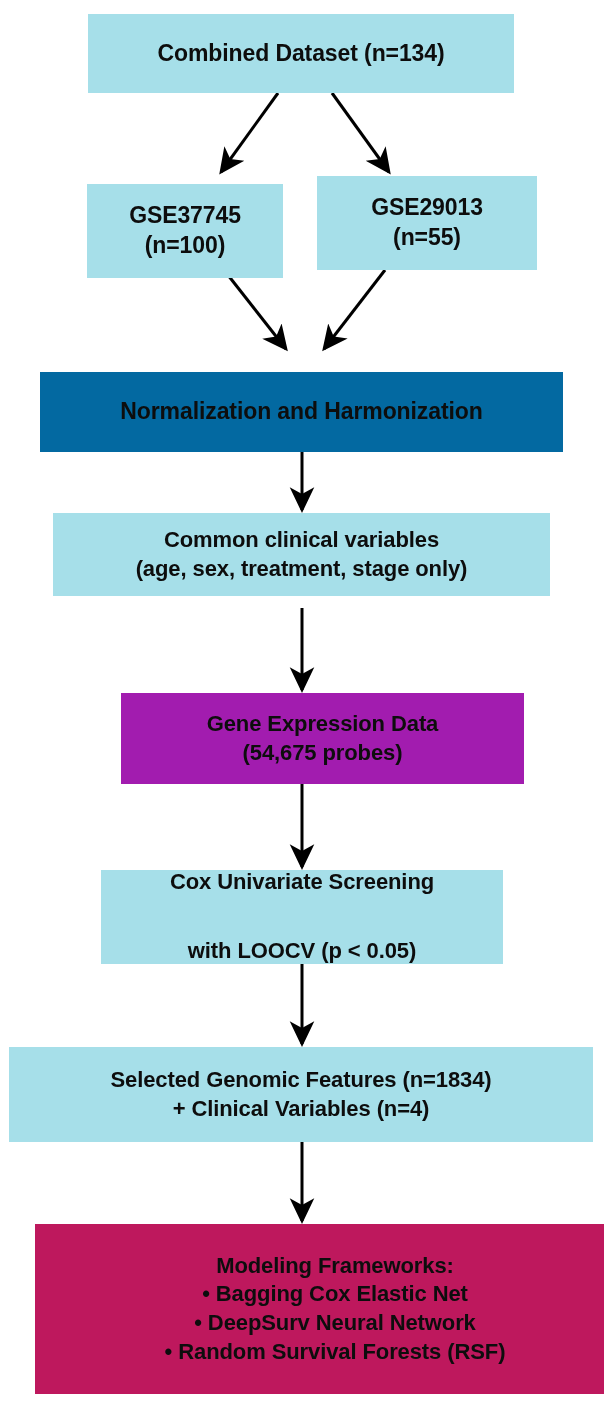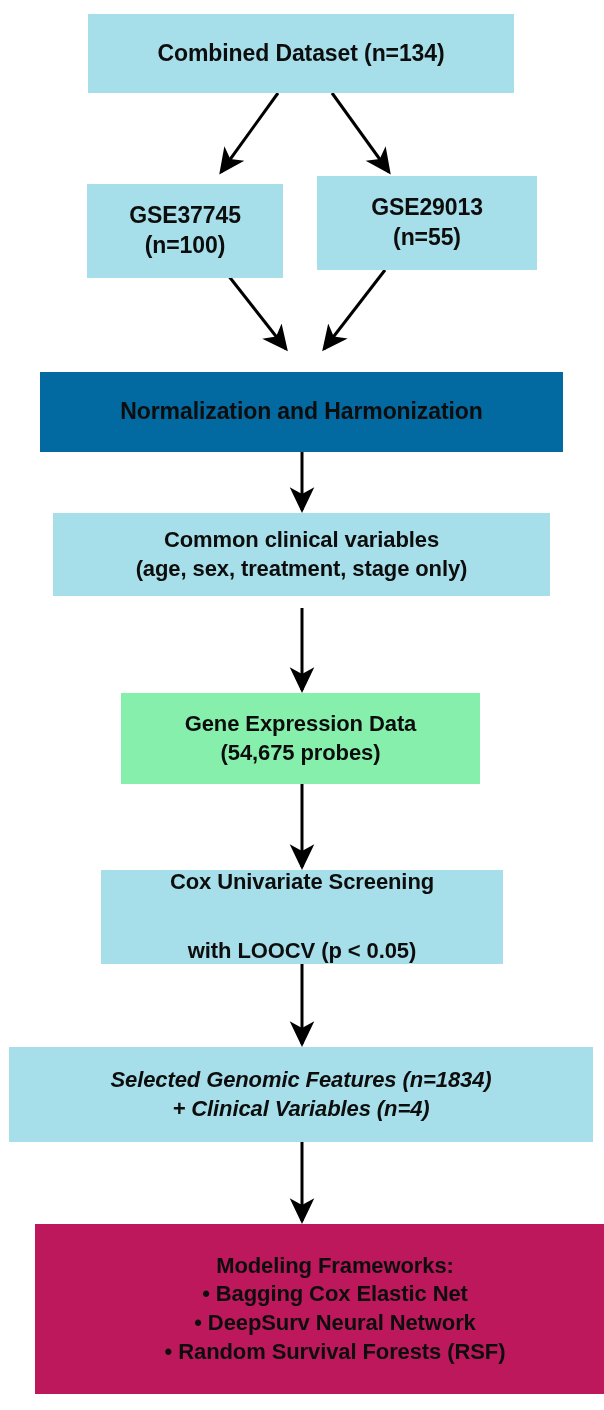--- a/index.html
+++ b/index.html
@@ -99,31 +99,31 @@
 
   <div class="node-box n-norm" style="left:40px; top:353px; width:523px; height:80px; background:#0369a1;margin-top:19px;">
     <span class="node-line">Normalization and Harmonization</span>
   </div>
 
   <div class="node-box n-clinical" style="left:53px; top:513px; width:497px; height:83px; background:#a6dfe9;">
     <span class="node-line">Common clinical variables</span>
     <span class="node-line">(age, sex, treatment, stage only)</span>
   </div>
 
-  <div class="node-box n-gene" style="left:121px; top:693px; width:359px; height:91px; background:#86efac;">
+  <div class="node-box n-gene" style="left:121px; top:693px; width:403px; height:91px; background:#a21caf;">
     <span class="node-line">Gene Expression Data</span>
     <span class="node-line">(54,675 probes)</span>
   </div>
 
   <div class="node-box n-cox" style="left:101px; top:870px; width:402px; height:94px; background:#a6dfe9;gap:40px;">
     <span class="node-line">Cox Univariate Screening</span>
     <span class="node-line">with LOOCV (p &lt; 0.05)</span>
   </div>
 
-  <div class="node-box n-selected" style="left:9px; top:1047px; width:584px; height:95px; background:#a6dfe9;font-style:italic;">
+  <div class="node-box n-selected" style="left:9px; top:1047px; width:584px; height:95px; background:#a6dfe9;">
     <span class="node-line">Selected Genomic Features (n=1834)</span>
     <span class="node-line">+ Clinical Variables (n=4)</span>
   </div>
 
   <div class="node-box n-model" style="left:35px; top:1224px; width:600px; height:170px; background:#be185d;">
     <span class="node-line">Modeling Frameworks:</span>
     <span class="node-line">• Bagging Cox Elastic Net</span>
     <span class="node-line">• DeepSurv Neural Network</span>
     <span class="node-line">• Random Survival Forests (RSF)</span>
   </div>

